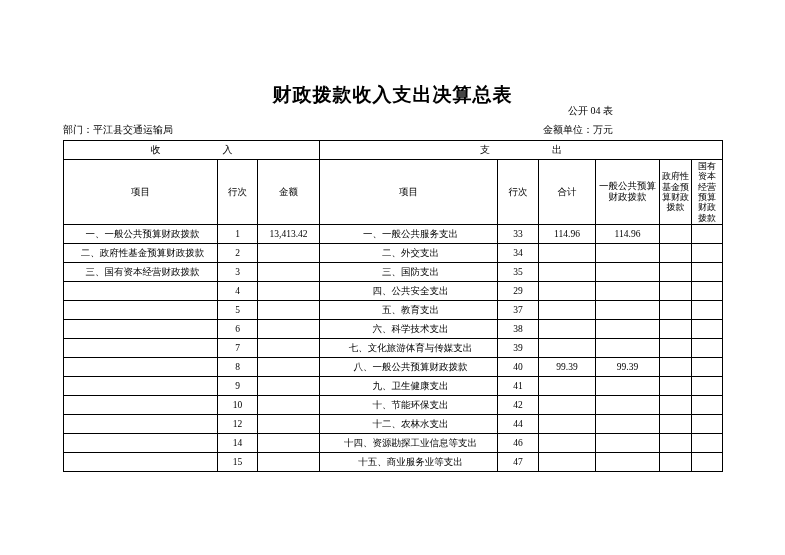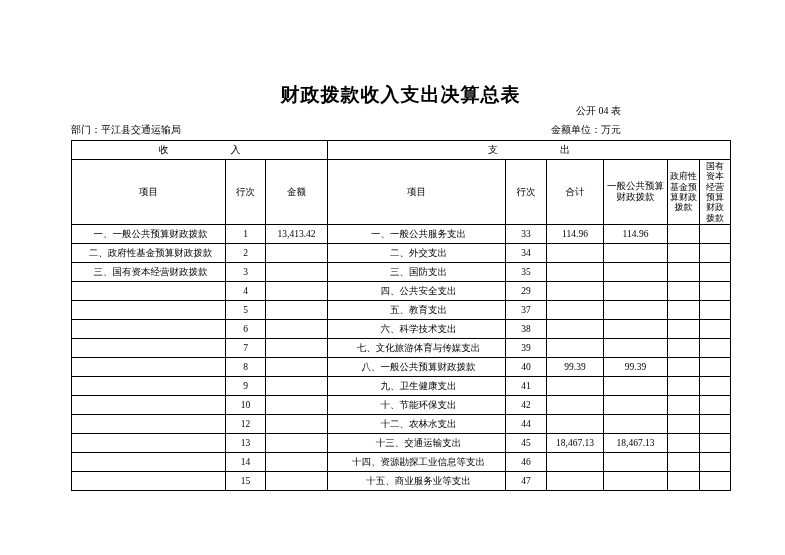--- a/index.html
+++ b/index.html
@@ -10,21 +10,21 @@
     width: 785px;
     height: 555px;
     background: #ffffff;
     font-family: "Liberation Serif", "DejaVu Serif", serif;
     color: #000000;
     position: relative;
     overflow: hidden;
   }
   .page {
     position: absolute;
-    left: 8px; top: 0;
+    left: 0; top: 0;
     width: 676px;
     height: 555px;
   }
   .title {
     position: absolute;
     top: 82px;
     left: 0;
     width: 785px;
     text-align: center;
     font-size: 19px;
@@ -252,31 +252,20 @@
           <td class="cell-amt"></td>
           <td class="lbl-left">十二、农林水支出</td>
           <td class="cell-num">44</td>
           <td class="cell-amt"></td>
           <td class="cell-amt"></td>
           <td class="cell-amt"></td>
           <td class="cell-amt"></td>
         </tr>
         <tr>
           <td class="lbl-left"></td>
-          <td class="cell-num">13</td>
-          <td class="cell-amt"></td>
-          <td class="lbl-left">十三、交通运输支出</td>
-          <td class="cell-num">45</td>
-          <td class="cell-amt">18,467.13</td>
-          <td class="cell-amt">18,467.13</td>
-          <td class="cell-amt"></td>
-          <td class="cell-amt"></td>
-        </tr>
-        <tr>
-          <td class="lbl-left"></td>
           <td class="cell-num">14</td>
           <td class="cell-amt"></td>
           <td class="lbl-left">十四、资源勘探工业信息等支出</td>
           <td class="cell-num">46</td>
           <td class="cell-amt"></td>
           <td class="cell-amt"></td>
           <td class="cell-amt"></td>
           <td class="cell-amt"></td>
         </tr>
         <tr>

